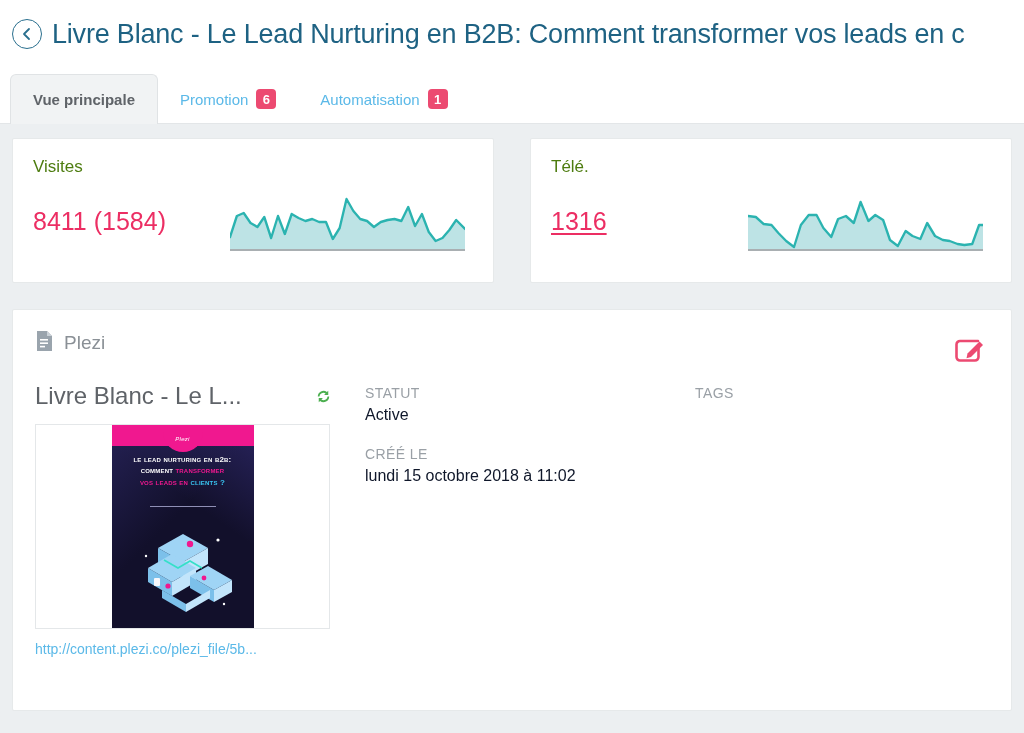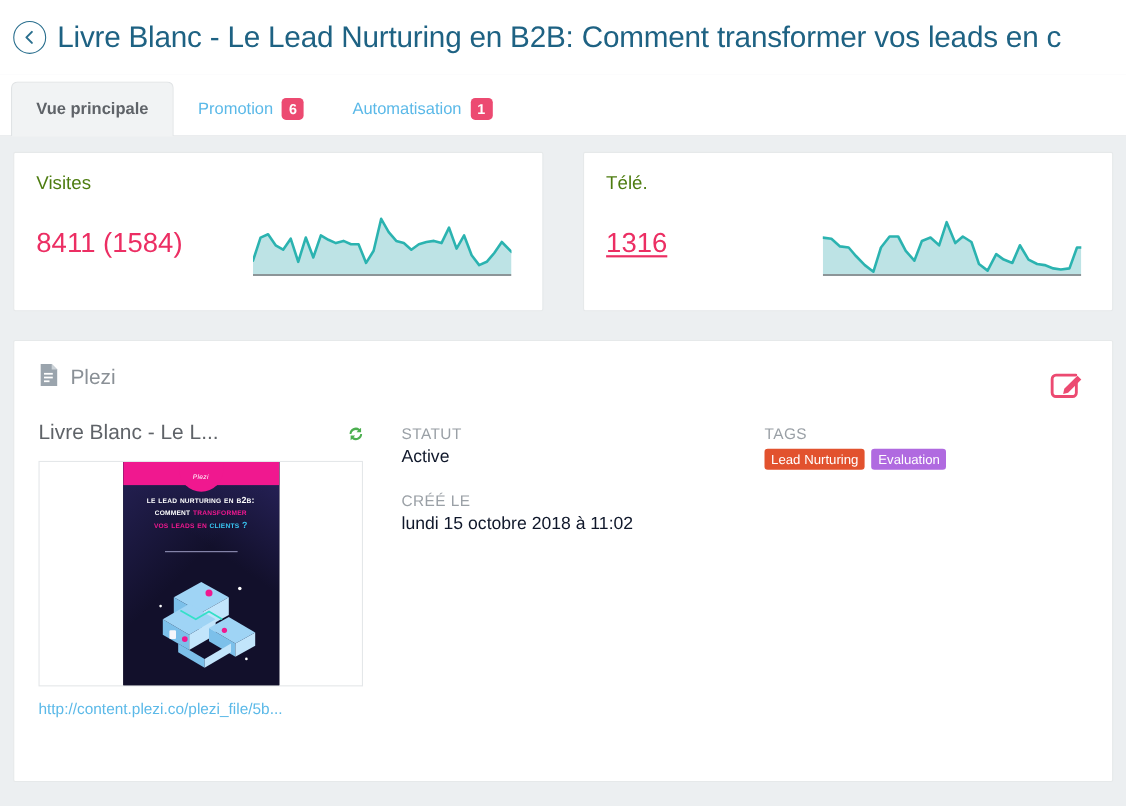--- a/index.html
+++ b/index.html
@@ -177,21 +177,21 @@
   .col-right{ flex: 1 1 auto; padding-top: 3px; }
 
   .asset-title-row {
     display: flex;
     align-items: center;
     justify-content: space-between;
     width: 300px;
     padding-right: 2px;
   }
   .asset-title {
-    font-size: 19px;
+    font-size: 24px;
     color: #5f6368;
     font-weight: 400;
     white-space: nowrap;
   }
   .sync-icon { line-height: 0; cursor: pointer; }
 
   .thumb-frame {
     margin-top: 14px;
     width: 295px;
     height: 205px;
@@ -428,22 +428,18 @@
           <div class="field-value">Active</div>
         </div>
         <div class="field">
           <div class="field-label">CRÉÉ LE</div>
           <div class="field-value">lundi 15 octobre 2018 à 11:02</div>
         </div>
       </div>
 
       <div class="col-right">
         <div class="field-label">TAGS</div>
-        <div class="tags">
-          <span class="tag" style="background: rgb(226, 82, 46);">Lead Nurturing</span>
-          <span class="tag" style="background: rgb(176, 106, 224);">Evaluation</span>
-        </div>
       </div>
 
     </div>
   </div>
 
 </div>
 
 </body></html>

